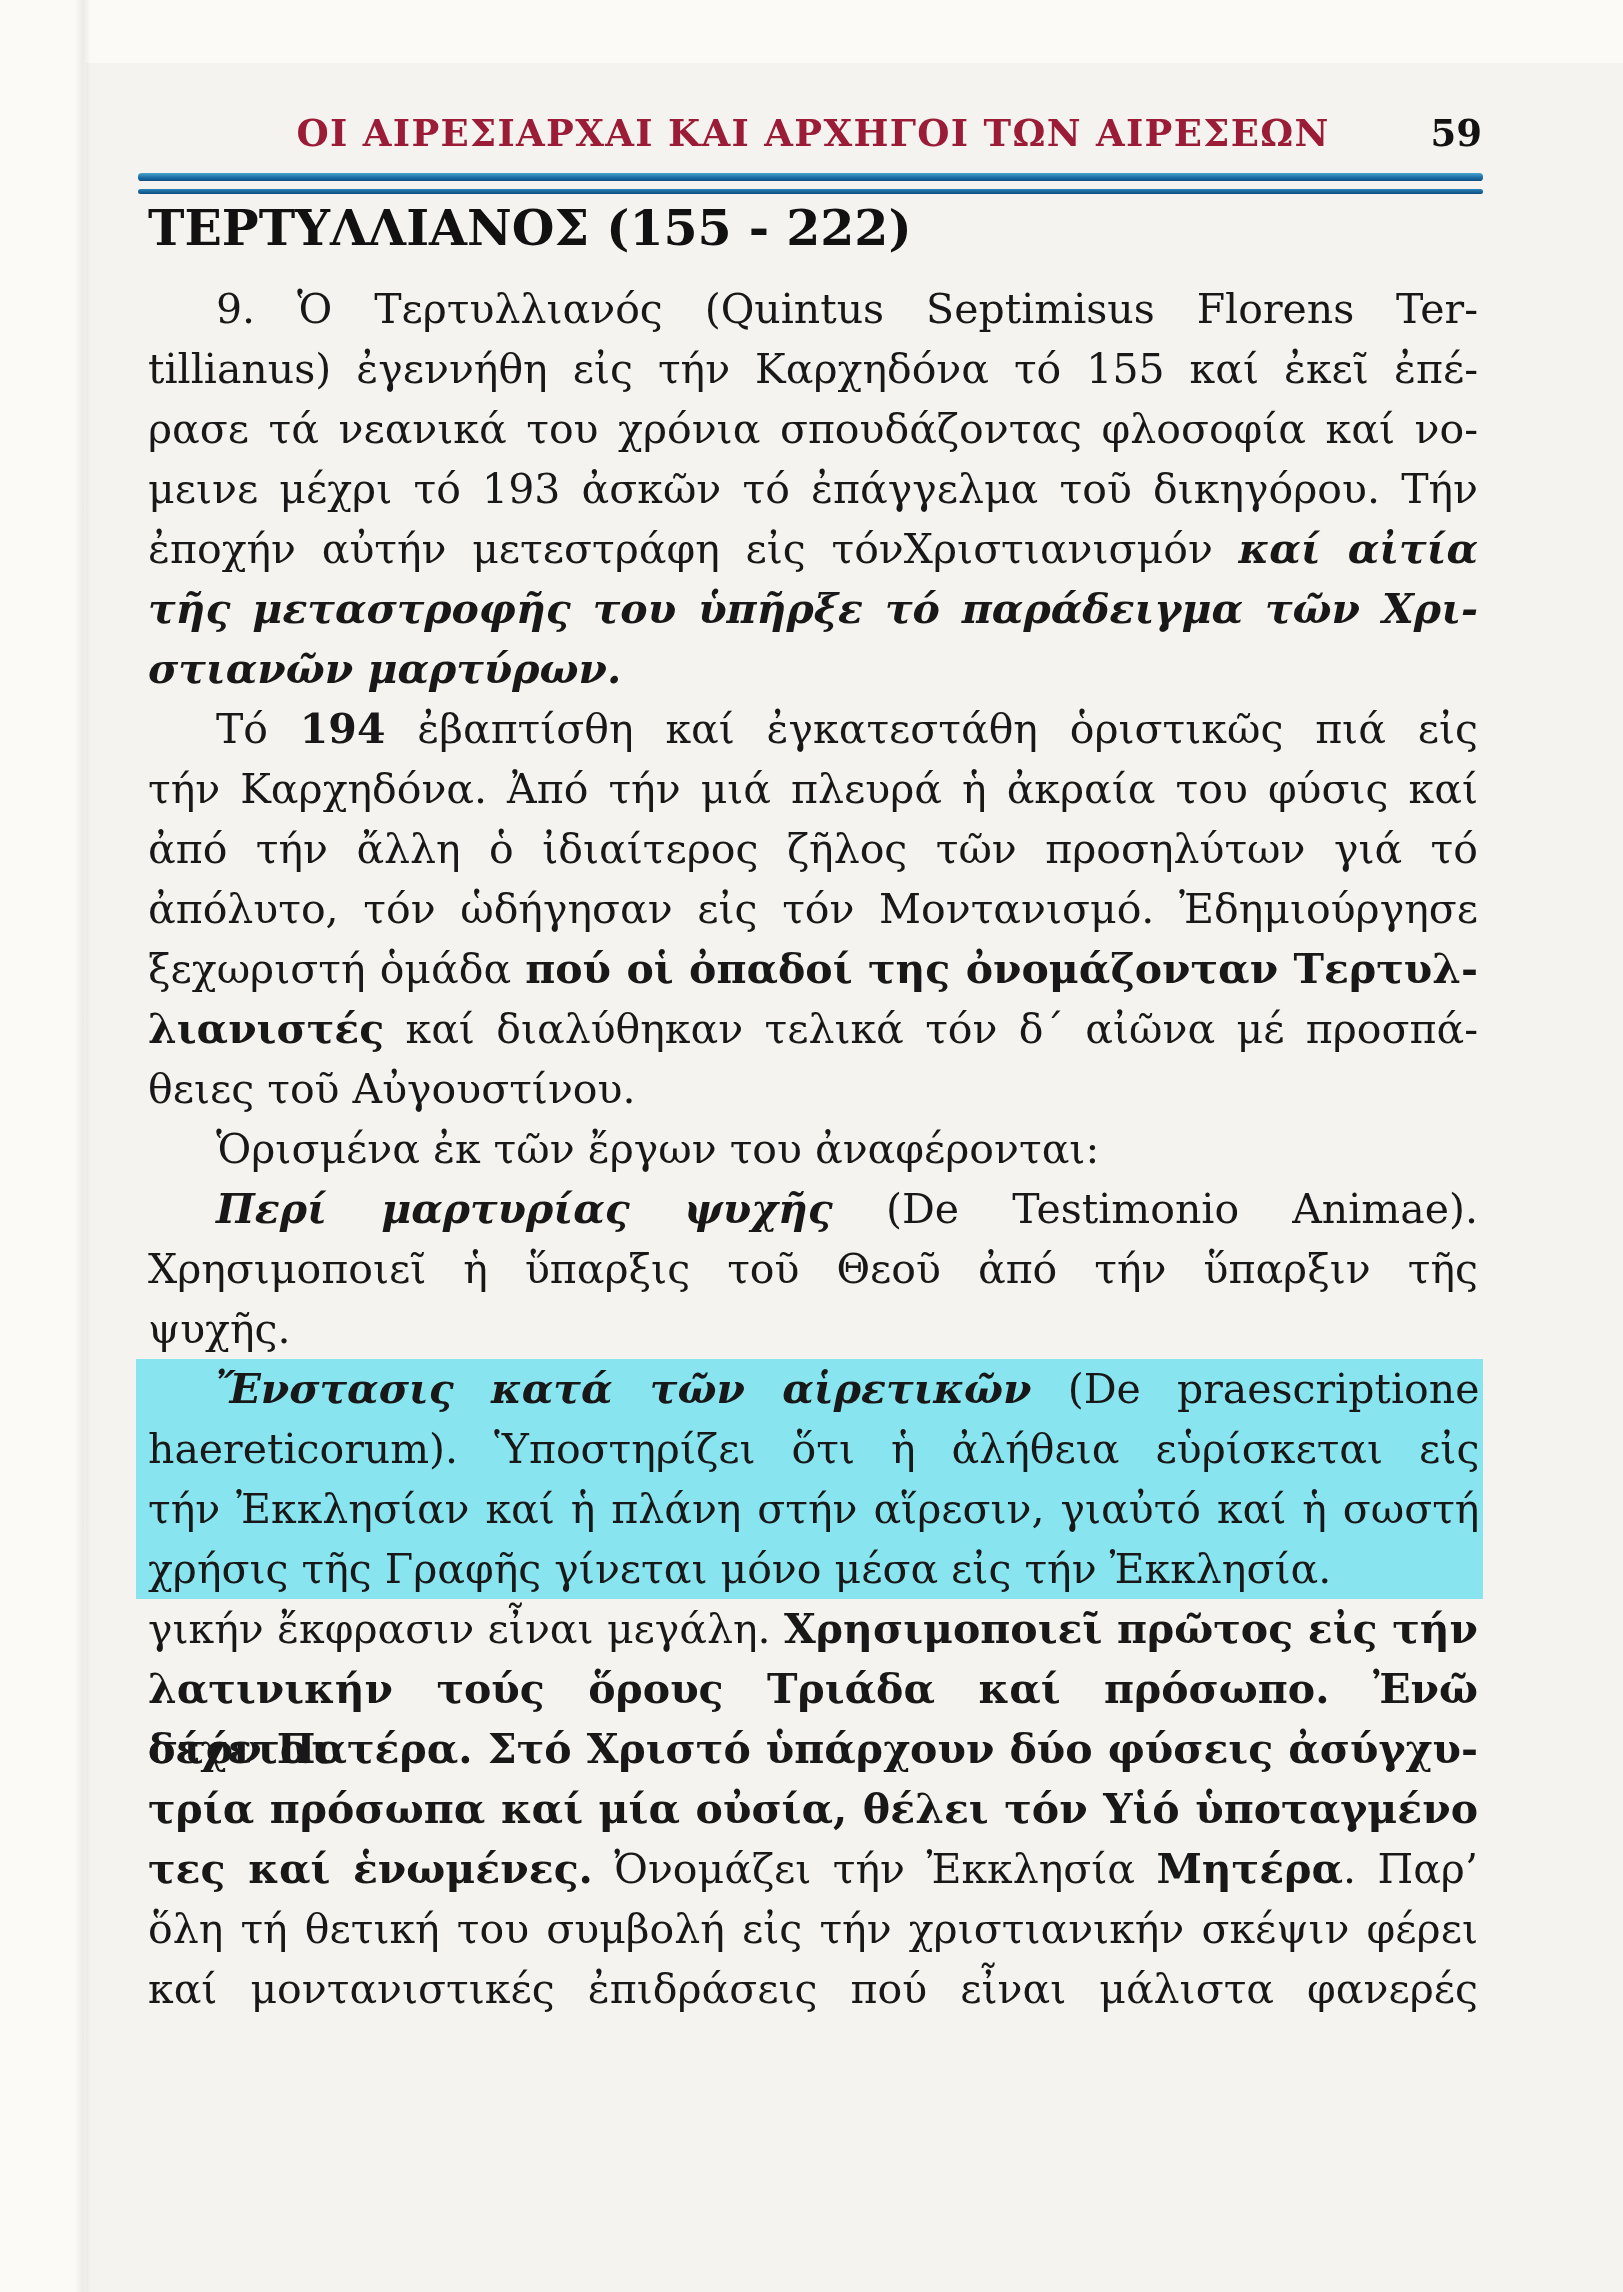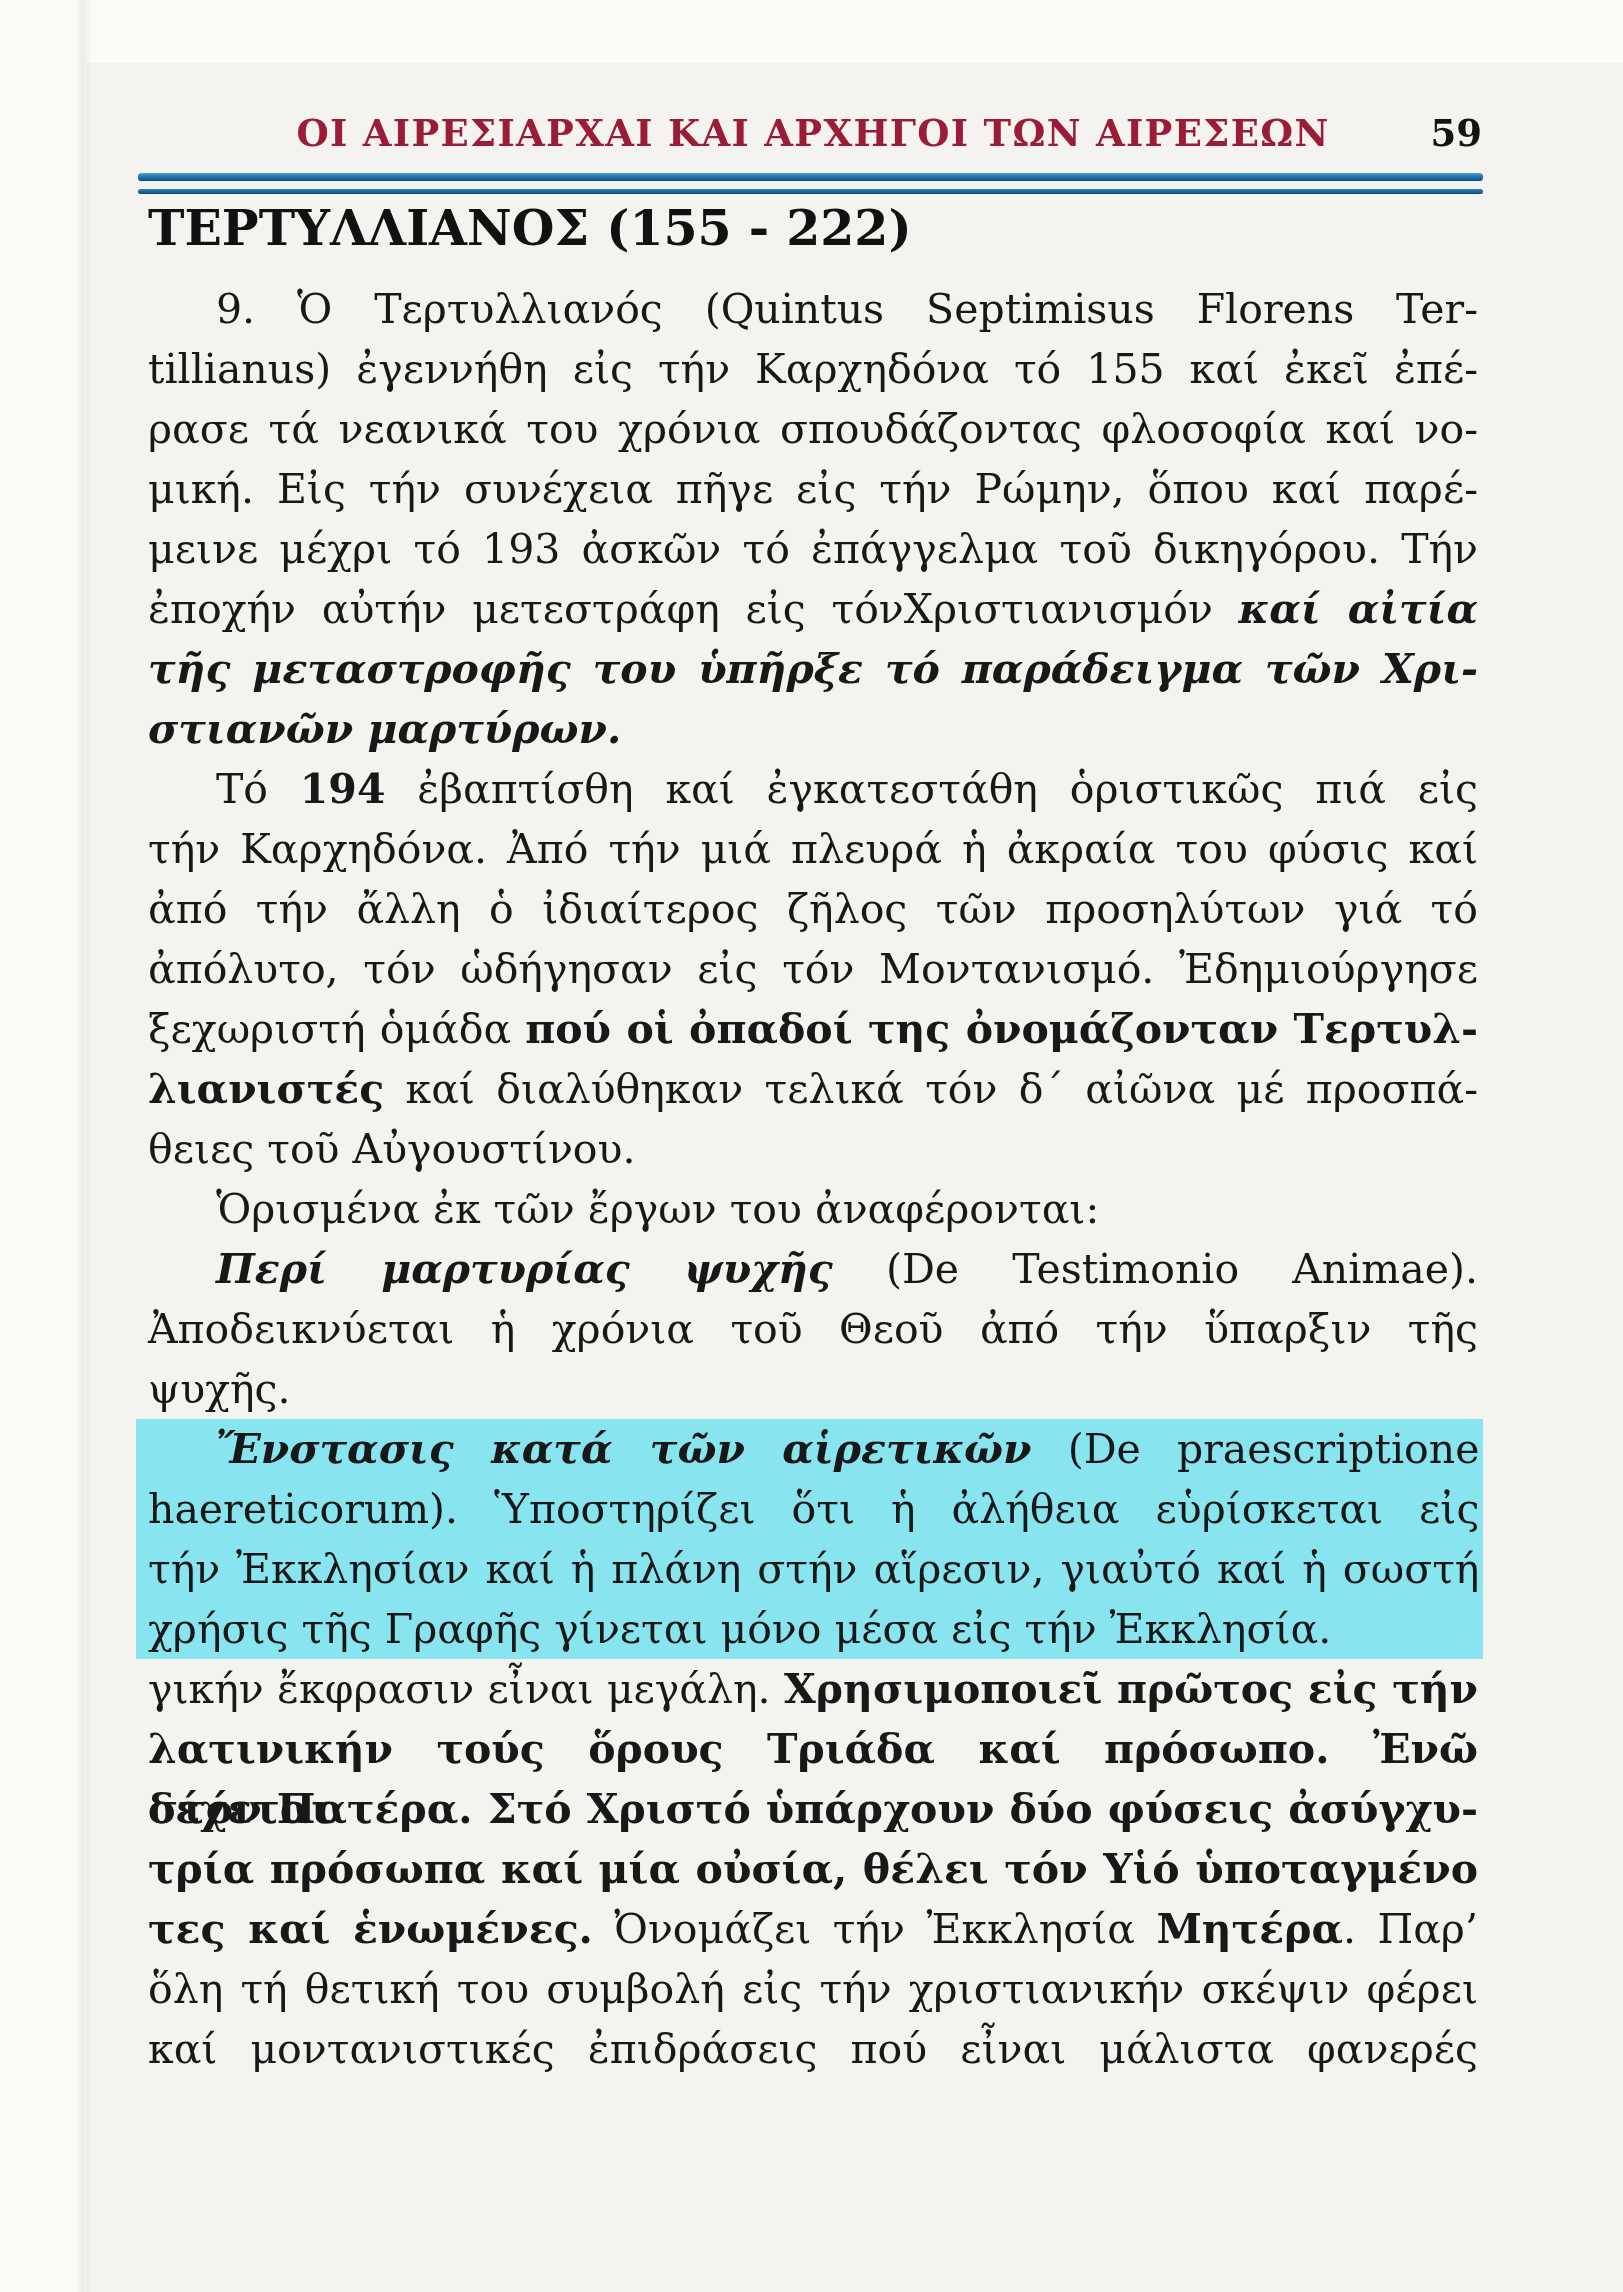--- a/index.html
+++ b/index.html
@@ -81,35 +81,34 @@
     <div class="rule-a"></div>
     <div class="rule-b"></div>
   </div>
 
   <div class="sec-title">ΤΕΡΤΥΛΛΙΑΝΟΣ (155 - 222)</div>
 
   <div class="body-text">
       <div class="line indent"><span>9. Ὁ Τερτυλλιανός (Quintus Septimisus Florens Ter-</span></div>
       <div class="line"><span>tillianus) ἐγεννήθη εἰς τήν Καρχηδόνα τό 155 καί ἐκεῖ ἐπέ-</span></div>
       <div class="line"><span>ρασε τά νεανικά του χρόνια σπουδάζοντας φλοσοφία καί νο-</span></div>
-      <div class="line"><span>μική. Εἰς τήν συνέχεια πῆγε εἰς τήν Ρώμην, ὅπου καί παρέ-</span></div>
       <div class="line"><span>μεινε μέχρι τό 193 ἀσκῶν τό ἐπάγγελμα τοῦ δικηγόρου. Τήν</span></div>
       <div class="line"><span>ἐποχήν αὐτήν μετεστράφη εἰς τόνΧριστιανισμόν </span><span class="bi">καί αἰτία</span></div>
       <div class="line"><span class="bi">τῆς μεταστροφῆς του ὑπῆρξε τό παράδειγμα τῶν Χρι-</span></div>
       <div class="line end"><span class="bi">στιανῶν μαρτύρων.</span></div>
       <div class="line indent"><span>Τό </span><span class="b">194</span><span> ἐβαπτίσθη καί ἐγκατεστάθη ὁριστικῶς πιά εἰς</span></div>
       <div class="line"><span>τήν Καρχηδόνα. Ἀπό τήν μιά πλευρά ἡ ἀκραία του φύσις καί</span></div>
       <div class="line"><span>ἀπό τήν ἄλλη ὁ ἰδιαίτερος ζῆλος τῶν προσηλύτων γιά τό</span></div>
       <div class="line"><span>ἀπόλυτο, τόν ὡδήγησαν εἰς τόν Μοντανισμό. Ἐδημιούργησε</span></div>
       <div class="line"><span>ξεχωριστή ὁμάδα </span><span class="b">πού οἱ ὀπαδοί της ὀνομάζονταν Τερτυλ-</span></div>
       <div class="line"><span class="b">λιανιστές</span><span> καί διαλύθηκαν τελικά τόν δ΄ αἰῶνα μέ προσπά-</span></div>
       <div class="line end"><span>θειες τοῦ Αὐγουστίνου.</span></div>
       <div class="line indent end"><span>Ὁρισμένα ἐκ τῶν ἔργων του ἀναφέρονται:</span></div>
       <div class="line indent"><span class="bi">Περί μαρτυρίας ψυχῆς</span><span> (De Testimonio Animae).</span></div>
-      <div class="line"><span>Ἀποδεικνύεται ἡ χρόνια τοῦ Θεοῦ ἀπό τήν ὕπαρξιν τῆς</span></div>
+      <div class="line"><span>Χρησιμοποιεῖ ἡ ὕπαρξις τοῦ Θεοῦ ἀπό τήν ὕπαρξιν τῆς</span></div>
       <div class="line end"><span>ψυχῆς.</span></div>
       <div class="line indent hl"><span class="bi">Ἔνστασις κατά τῶν αἱρετικῶν</span><span> (De praescriptione</span></div>
       <div class="line hl"><span>haereticorum). Ὑποστηρίζει ὅτι ἡ ἀλήθεια εὑρίσκεται εἰς</span></div>
       <div class="line hl"><span>τήν Ἐκκλησίαν καί ἡ πλάνη στήν αἵρεσιν, γιαὐτό καί ἡ σωστή</span></div>
       <div class="line hl end"><span>χρήσις τῆς Γραφῆς γίνεται μόνο μέσα εἰς τήν Ἐκκλησία.</span></div>
       <div class="line"><span>γικήν ἔκφρασιν εἶναι μεγάλη. </span><span class="b">Χρησιμοποιεῖ πρῶτος εἰς τήν</span></div>
       <div class="line"><span class="b">λατινικήν τούς ὅρους Τριάδα καί πρόσωπο. Ἐνῶ δέχεται</span></div>
       <div class="line"><span class="b">στόν Πατέρα. Στό Χριστό ὑπάρχουν δύο φύσεις ἀσύγχυ-</span></div>
       <div class="line"><span class="b">τρία πρόσωπα καί μία οὐσία, θέλει τόν Υἱό ὑποταγμένο</span></div>
       <div class="line"><span class="b">τες καί ἑνωμένες.</span><span> Ὀνομάζει τήν Ἐκκλησία </span><span class="b">Μητέρα</span><span>. Παρ’</span></div>

